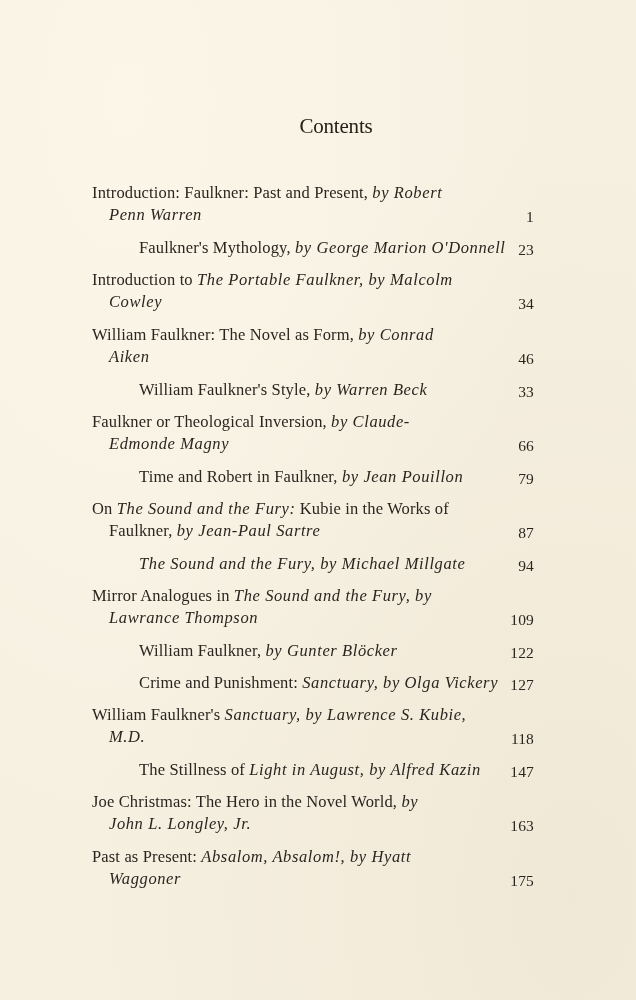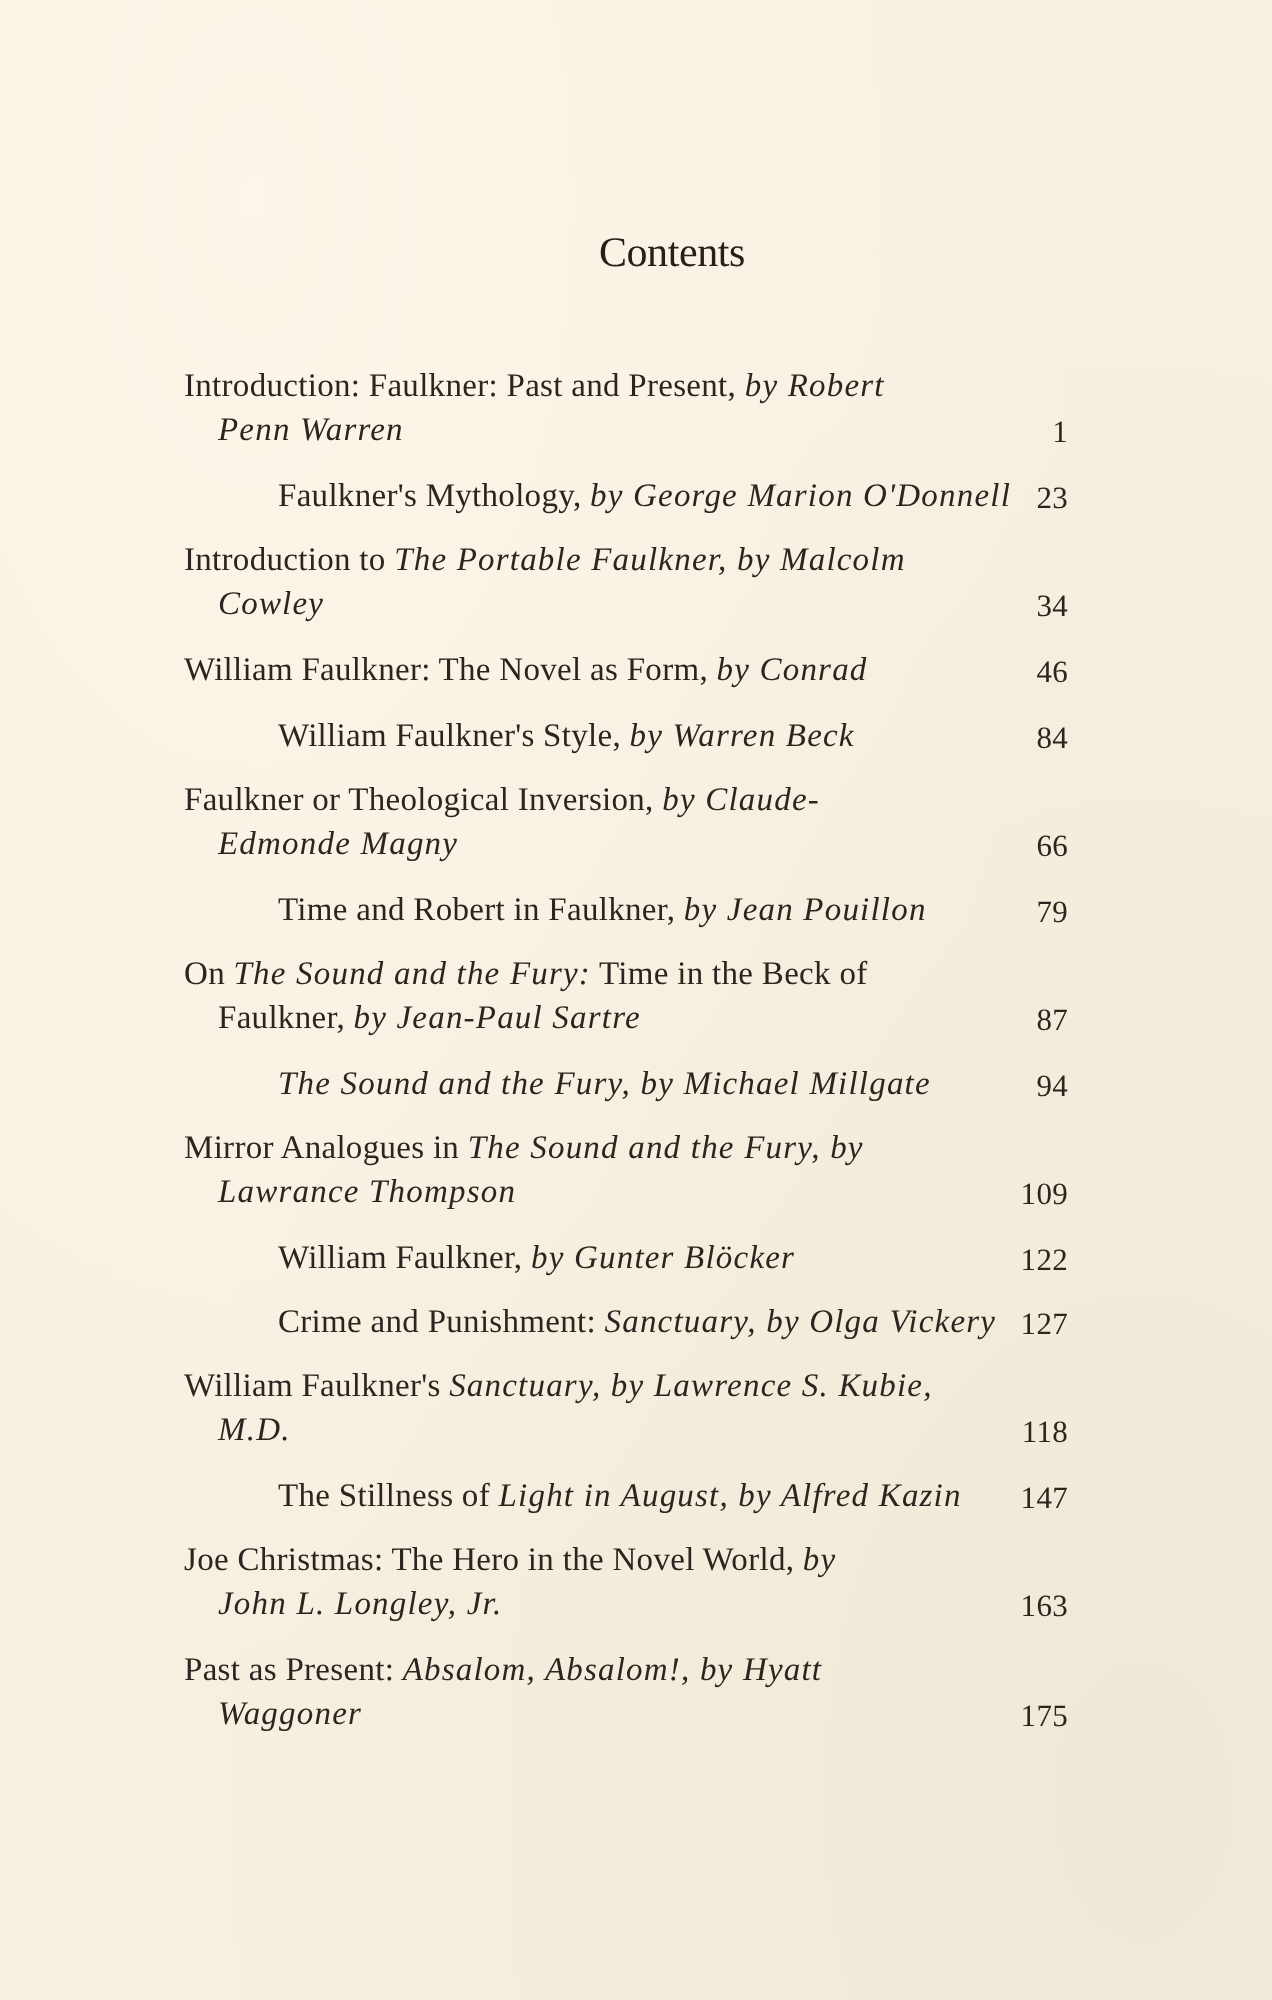--- a/index.html
+++ b/index.html
@@ -80,37 +80,38 @@
       <span class="line1"><span>Faulkner's Mythology, </span><i>by George Marion O'Donnell</i></span>
       <span class="page">23</span>
     </div>
     <div class="entry two-line">
       <span class="line1"><span>Introduction to </span><i>The Portable Faulkner, by Malcolm</i></span>
       <span class="line2"><i>Cowley</i></span>
       <span class="page">34</span>
     </div>
     <div class="entry two-line">
       <span class="line1"><span>William Faulkner: The Novel as Form, </span><i>by Conrad</i></span>
+      <span class="line2"><i>Aiken</i></span>
       <span class="page">46</span>
     </div>
     <div class="entry one-line">
       <span class="line1"><span>William Faulkner's Style, </span><i>by Warren Beck</i></span>
-      <span class="page">84</span>
+      <span class="page">33</span>
     </div>
     <div class="entry two-line">
       <span class="line1"><span>Faulkner or Theological Inversion, </span><i>by Claude-</i></span>
       <span class="line2"><i>Edmonde Magny</i></span>
       <span class="page">66</span>
     </div>
     <div class="entry one-line">
       <span class="line1"><span>Time and Robert in Faulkner, </span><i>by Jean Pouillon</i></span>
       <span class="page">79</span>
     </div>
     <div class="entry two-line">
-      <span class="line1"><span>On </span><i>The Sound and the Fury:</i><span> Time in the Beck of</span></span>
+      <span class="line1"><span>On </span><i>The Sound and the Fury:</i><span> Kubie in the Works of</span></span>
       <span class="line2"><span>Faulkner, </span><i>by Jean-Paul Sartre</i></span>
       <span class="page">87</span>
     </div>
     <div class="entry one-line">
       <span class="line1"><i>The Sound and the Fury, by Michael Millgate</i></span>
       <span class="page">94</span>
     </div>
     <div class="entry two-line">
       <span class="line1"><span>Mirror Analogues in </span><i>The Sound and the Fury, by</i></span>
       <span class="line2"><i>Lawrance Thompson</i></span>

